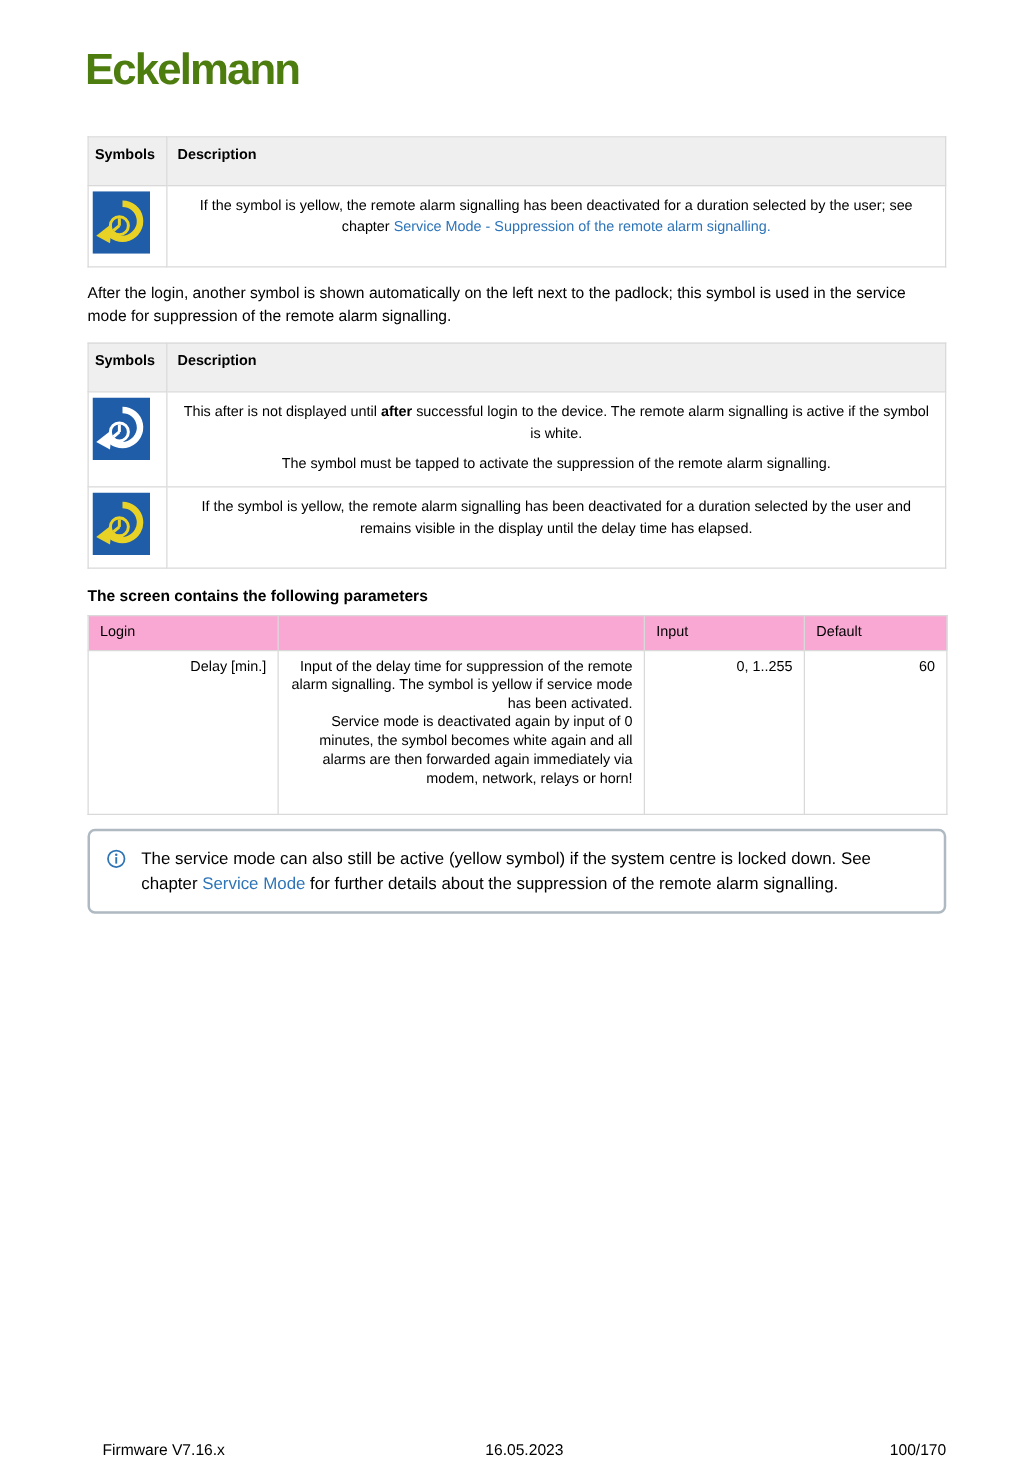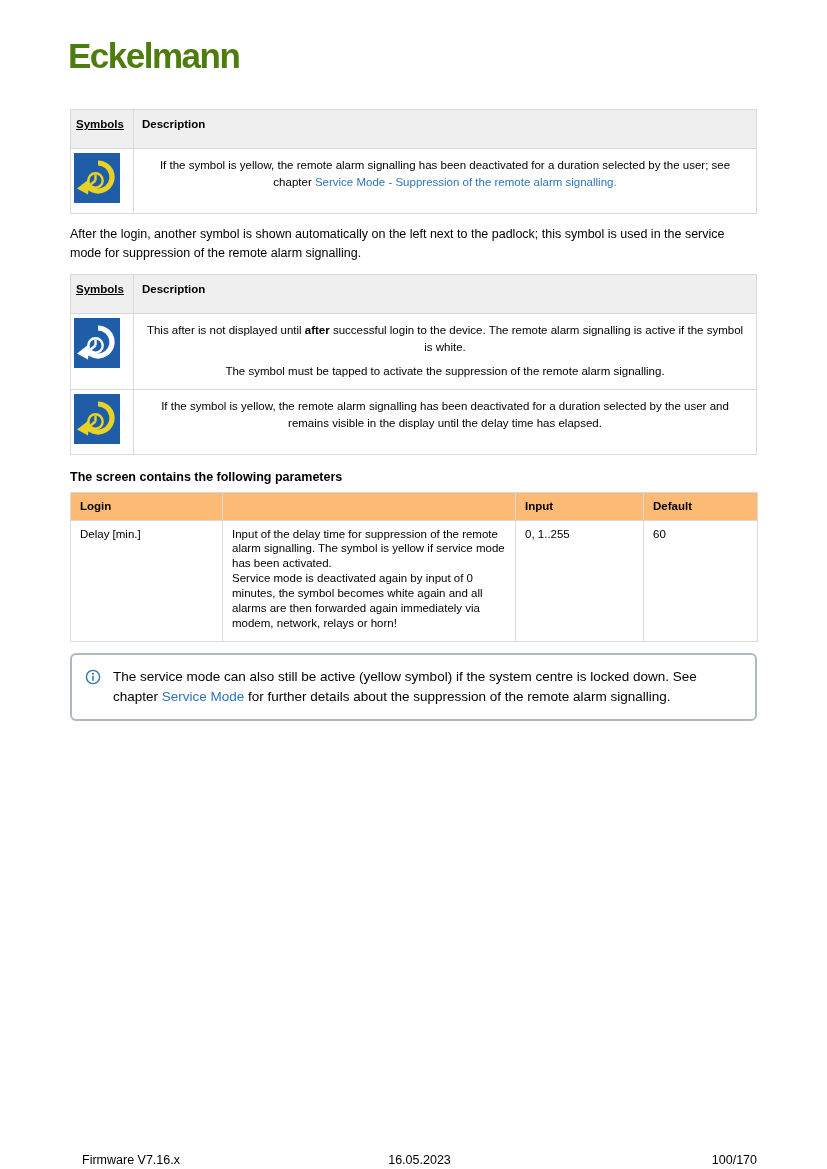--- a/index.html
+++ b/index.html
@@ -31,21 +31,21 @@
     text-align: left;
     vertical-align: top;
   }
   .symtable th {
     background: #efefef;
     font-weight: bold;
     padding: 7px 8px 7px;
     height: 24px;
     line-height: 1.3;
   }
-  th.col-sym, td.col-sym { width: 52px; text-decoration: underline; }
+  th.col-sym, td.col-sym { width: 52px; }
   th.col-sym { padding: 7px 5px; overflow-wrap: anywhere; word-break: break-word; }
   .symtable td { padding: 8px 9px; line-height: 1.5; }
   td.col-sym { padding: 4px 3px; }
   .symtable td.desc-cell { height: 48px; text-align: center; }
   .cell-para + .cell-para { margin-top: 7px; }
 
   .sym-icon { display: block; }
 
   
   .icon-white .glyph-stroke { stroke: #ffffff; }
@@ -66,22 +66,22 @@
   .param-heading { margin: 15px 0 0; font-size: 12.5px; font-weight: bold; }
   .paramtable { margin-top: 8px; }
   .paramtable th, .paramtable td {
     border: 1px solid #d9d9d9;
     font-size: 11.5px;
     text-align: left;
     vertical-align: top;
     padding: 6px 9px;
     line-height: 1.3;
   }
-  .paramtable th { background: #fdba74; font-weight: bold; height: 15px; }
-  .paramtable td { padding-bottom: 10px; }
+  .paramtable th { background: #f9a8d4; font-weight: normal; height: 15px; }
+  .paramtable td { padding-bottom: 20px; text-align: right; }
   col.c1 { width: 152px; }
   col.c2 { width: 293px; }
   col.c3 { width: 128px; }
   col.c4 { width: 114px; }
 
   
   .infobox {
     margin-top: 11px;
     border: 2px solid #aeb9c2;
     border-radius: 6px;

